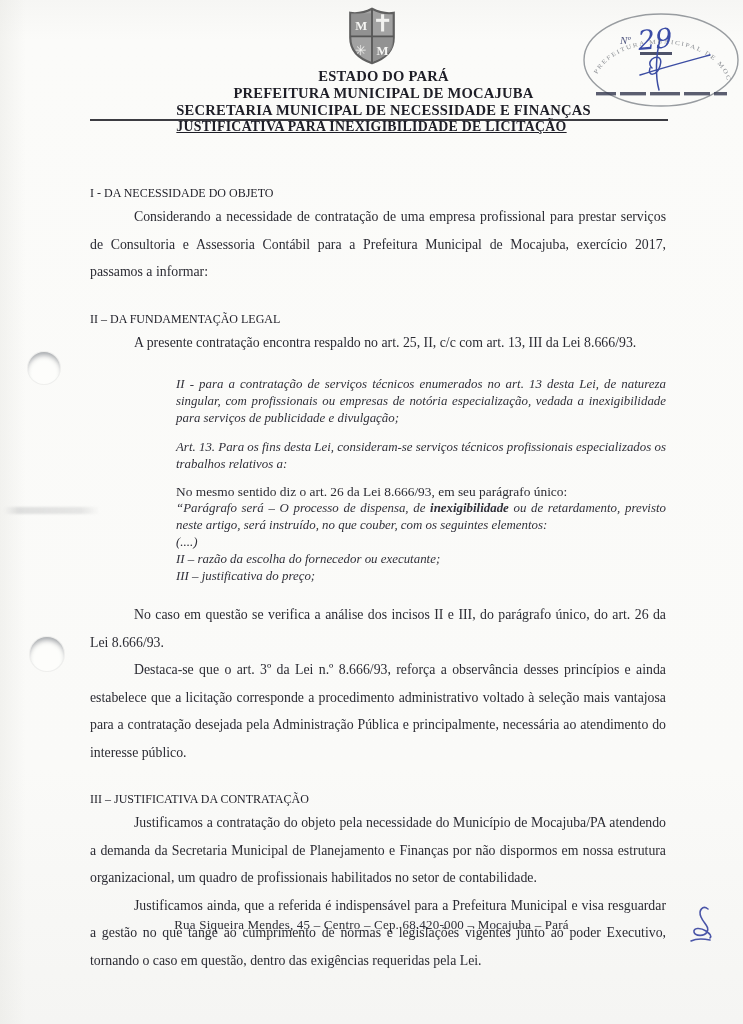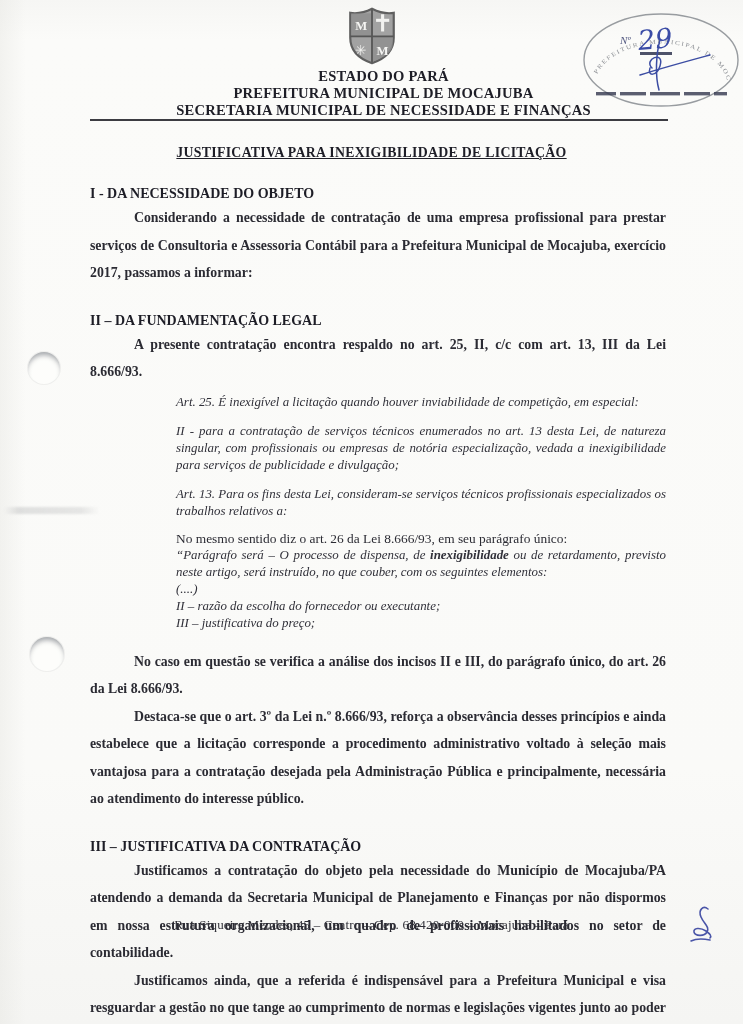--- a/index.html
+++ b/index.html
@@ -11,25 +11,25 @@
       linear-gradient(90deg, rgba(225,225,220,.35) 0, rgba(250,250,248,0) 26px),
       linear-gradient(180deg,#f6f6f4 0,#fbfbf9 40px,#fafaf8 75%,#f5f5f3 100%);
     font-family:"Liberation Serif","DejaVu Serif",serif;
     color:#2b2b33;
     overflow:hidden;
   }
   .hdr{ text-align:center; padding-top:7px; }
   .crest{ display:block; margin:0 auto 3px auto; }
   .hdr-line{ font-weight:bold; font-size:14.6px; line-height:17px; color:#1e1e27; letter-spacing:.2px;padding-left:24px;}
   .rule{ position:absolute; left:90px; top:119px; width:578px; height:2px; background:#3c3c42; }
-  .doc-title{ margin-top:26px; text-align:center; font-weight:bold; font-size:13.8px; color:#1e1e27;
+  .doc-title{ text-align:center; font-weight:bold; font-size:13.8px; color:#1e1e27;
     text-decoration:underline; letter-spacing:.3px;}
   .content{ position:absolute; left:90px; top:172px; width:576px; }
-  .sec-h{ font-weight:bold; font-size:14px; color:#1d1d26; margin:0; }
-  .para{ margin:0; font-size:13.8px; line-height:27.5px; text-align:justify; text-indent:44px;font-weight:bold; }
+  .sec-h{ font-weight:normal; font-size:12px; color:#1d1d26; margin:0; }
+  .para{ margin:0; font-size:13.8px; line-height:27.5px; text-align:justify; text-indent:44px; }
   .quote{ margin:0 0 0 86px; font-size:12.9px; line-height:17px; font-style:italic; text-align:justify; color:#303039;}
   .quote b{ font-weight:bold; }
   .upright{ font-style:normal; font-size:13.4px; color:#2b2b33;}
   .gap12{ height:12px; } .gap10{ height:10px; } .gap8{ height:8px; }
   .mt-sec{ margin-top:26px; }
   .mt-para{ margin-top:2px; }
   .footer{ position:absolute; left:0; top:917px; width:100%; text-align:center;
     font-size:13px; color:#2d2d35; letter-spacing:.2px;}
   .hole{ position:absolute; border-radius:50%; background:#fdfdfb;
     box-shadow: inset 0 5px 5px -2px rgba(148,152,156,.85), 0 0 0 1px rgba(205,205,202,.25);}
@@ -99,21 +99,20 @@
   <div class="doc-title">JUSTIFICATIVA PARA INEXIGIBILIDADE DE LICITAÇÃO</div>
 
   <div class="content">
 
     <h3 class="sec-h" style="margin-top:14px;">I - DA NECESSIDADE DO OBJETO</h3>
     <p class="para mt-para">Considerando a necessidade de contratação de uma empresa profissional para prestar serviços de Consultoria e Assessoria Contábil para a Prefeitura Municipal de Mocajuba, exercício 2017, passamos a informar:</p>
 
     <h3 class="sec-h mt-sec">II – DA FUNDAMENTAÇÃO LEGAL</h3>
     <p class="para mt-para">A presente contratação encontra respaldo no art. 25, II, c/c com art. 13, III da Lei 8.666/93.</p>
     <div class="gap8"></div>
-    <p class="quote">Art. 25.  É inexigível a licitação quando houver inviabilidade de competição, em especial:</p>
     <div class="gap12"></div>
     <p class="quote">II - para a contratação de serviços técnicos enumerados no art. 13 desta Lei, de natureza singular, com profissionais ou empresas de notória especialização, vedada a inexigibilidade para serviços de publicidade e divulgação;</p>
     <div class="gap12"></div>
     <p class="quote">Art. 13. Para os fins desta Lei, consideram-se serviços técnicos profissionais especializados os trabalhos relativos a:</p>
     <div class="gap10"></div>
     <p class="quote upright">No mesmo sentido diz o art. 26 da Lei 8.666/93, em seu parágrafo único:</p>
     <p class="quote"><span>“Parágrafo será – O processo de dispensa, de </span><b>inexigibilidade</b><span> ou de retardamento, previsto neste artigo, será instruído, no que couber, com os seguintes elementos:</span></p>
     <p class="quote">(....)</p>
     <p class="quote">II – razão da escolha do fornecedor ou executante;</p>
     <p class="quote">III – justificativa do preço;</p>

